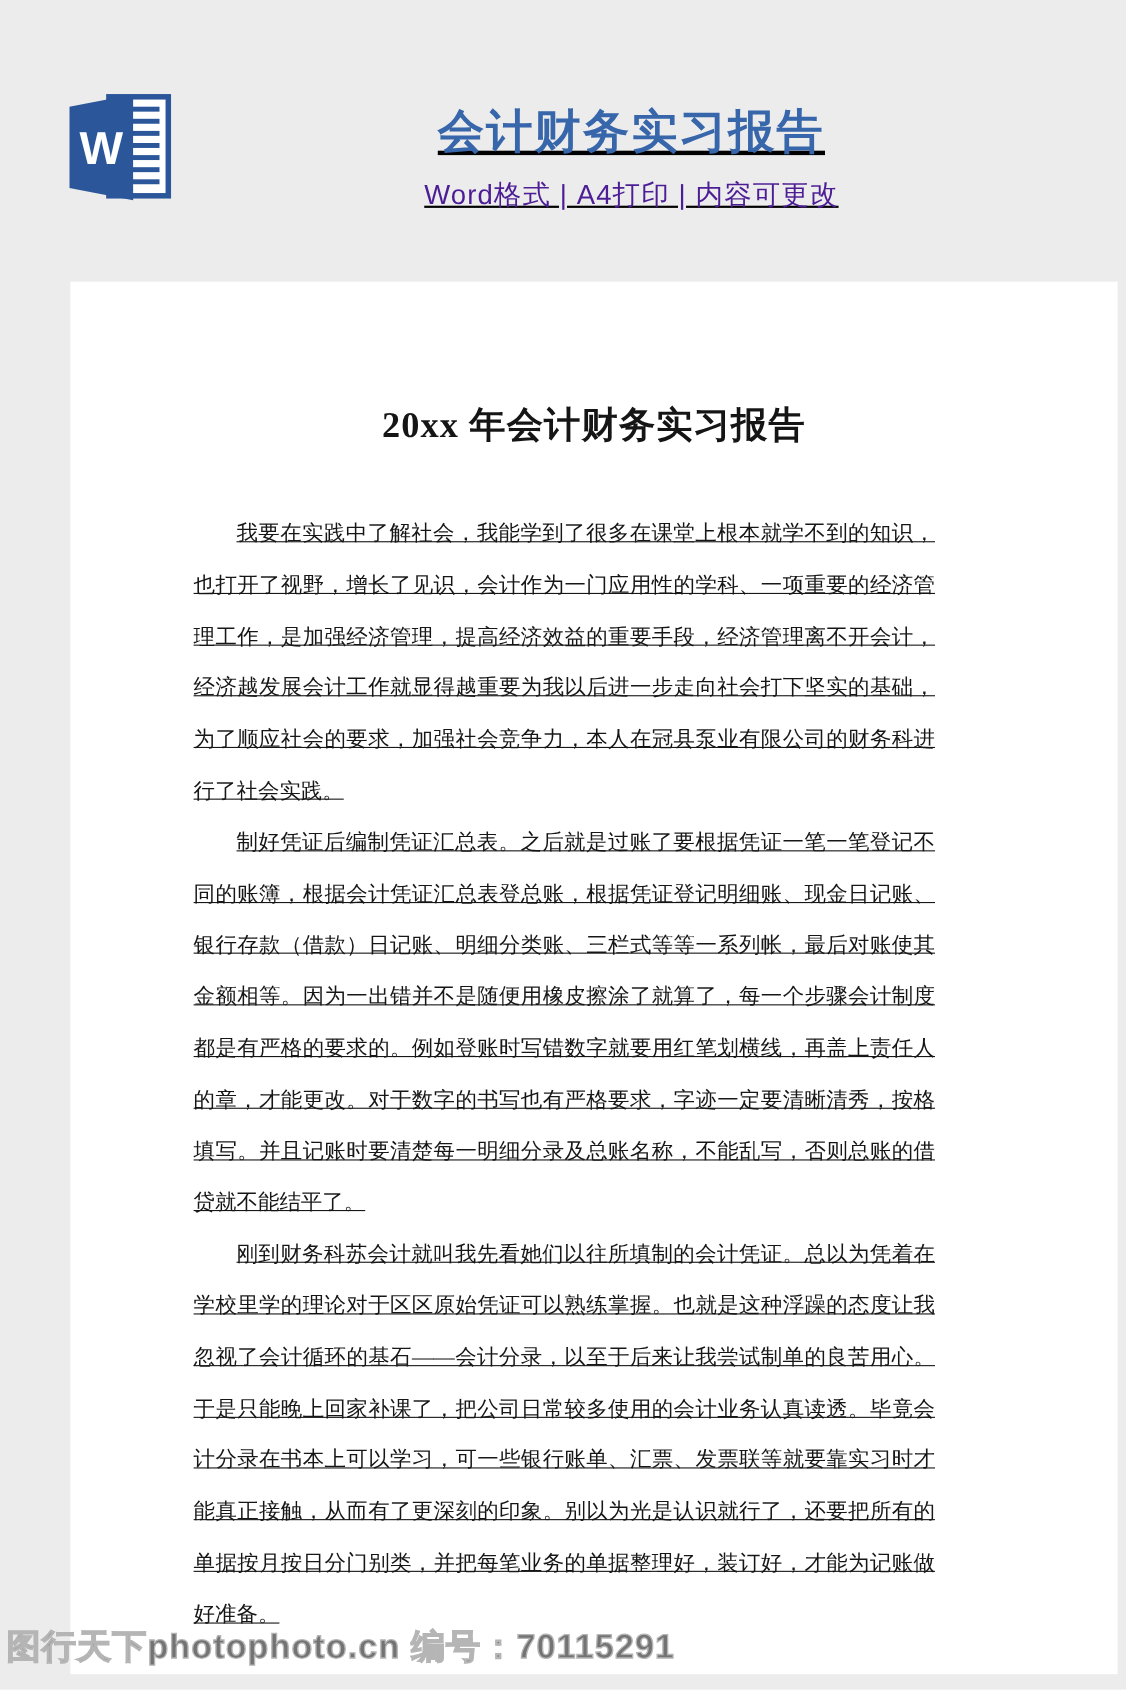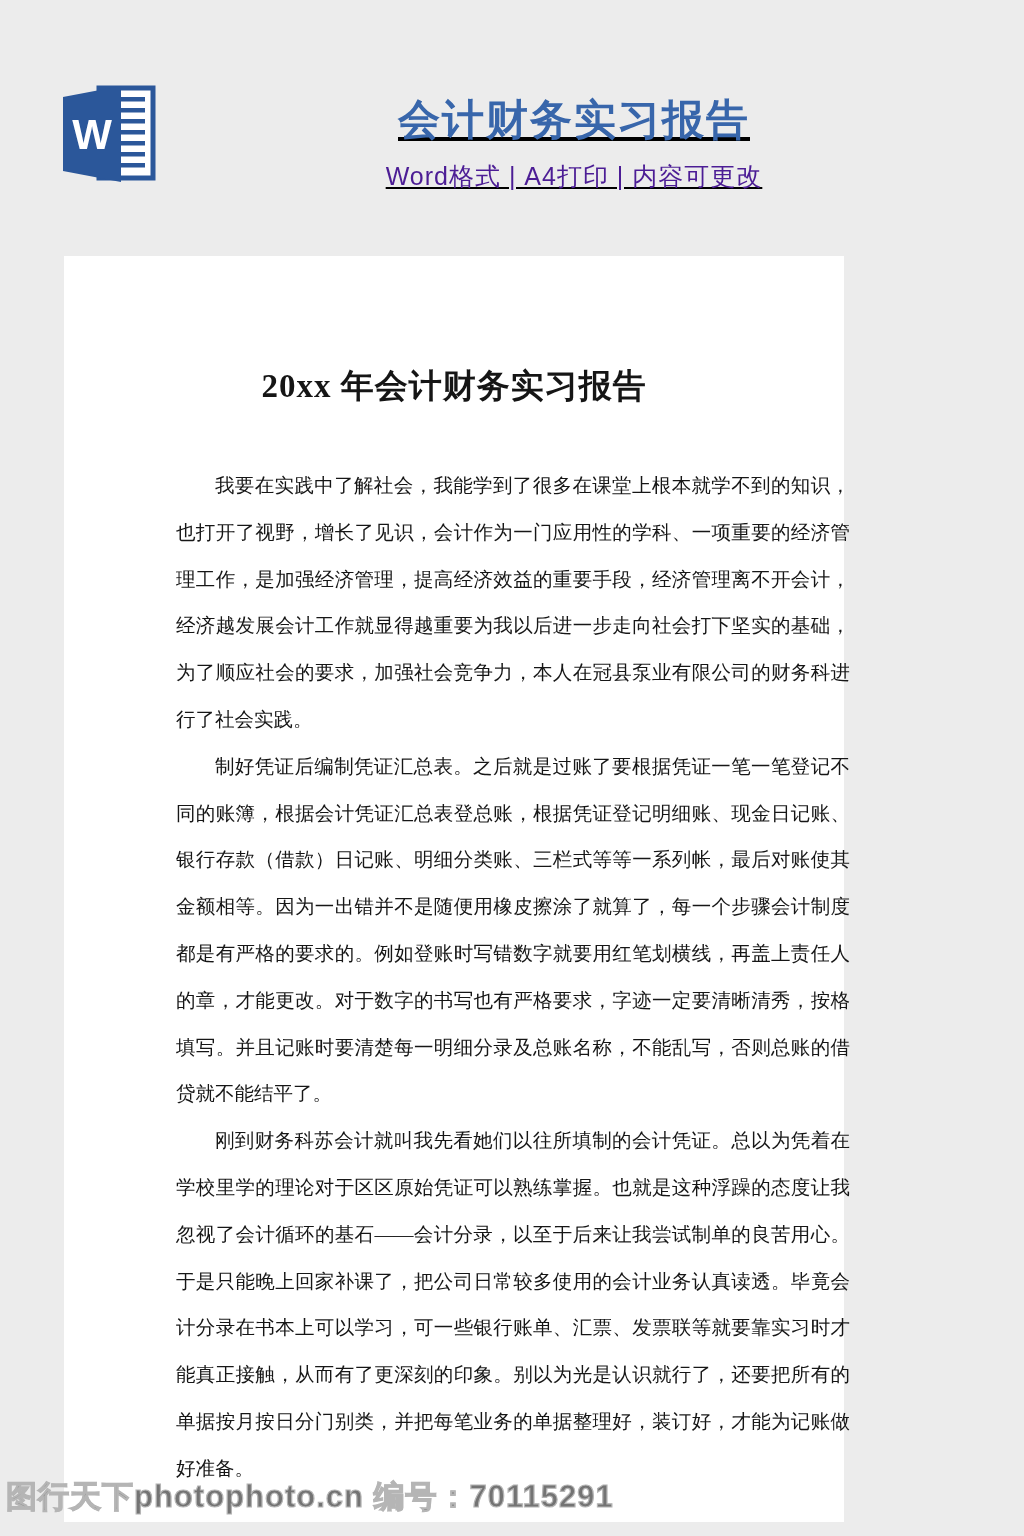--- a/index.html
+++ b/index.html
@@ -23,36 +23,36 @@
     font-size: 42px; font-weight: bold; color: #3866ab;
     letter-spacing: 2px; line-height: 48px;
   }
   .header-subtitle {
     margin-top: 16px; font-size: 25px; color: #4c1d95; letter-spacing: 1px;
   }
 
   
   .doc-page {
     position: absolute; left: 64px; top: 256px;
-    width: 780px; height: 1266px; background: #ffffff;
+    width: 952px; height: 1266px; background: #ffffff;
   }
   .doc-title {
     position: absolute; top: 108px; left: 0; width: 100%;
     text-align: center;
     font-family: "Liberation Serif", "DejaVu Serif", serif;
     font-weight: bold; font-size: 33px; color: #151515;
     letter-spacing: 1px;
   }
   .doc-body {
     position: absolute; top: 207px; left: 112px; width: 674px;
     font-family: "Liberation Serif", "DejaVu Serif", serif;
     font-size: 19.5px; line-height: 46.8px; color: #161616;
     text-align: justify;
   }
-  .doc-body p { text-indent: 2em; margin: 0; }
+  .doc-body p { text-indent: 2em; margin: 0; text-decoration: underline; }
 
   
   .watermark {
     position: absolute; left: 6px; top: 1476px;
     font-size: 31px; font-weight: bold; letter-spacing: 1px;
     color: #737373;
     -webkit-text-stroke: 1.2px #b5b5b5;
     white-space: nowrap;
   }
 </style>

